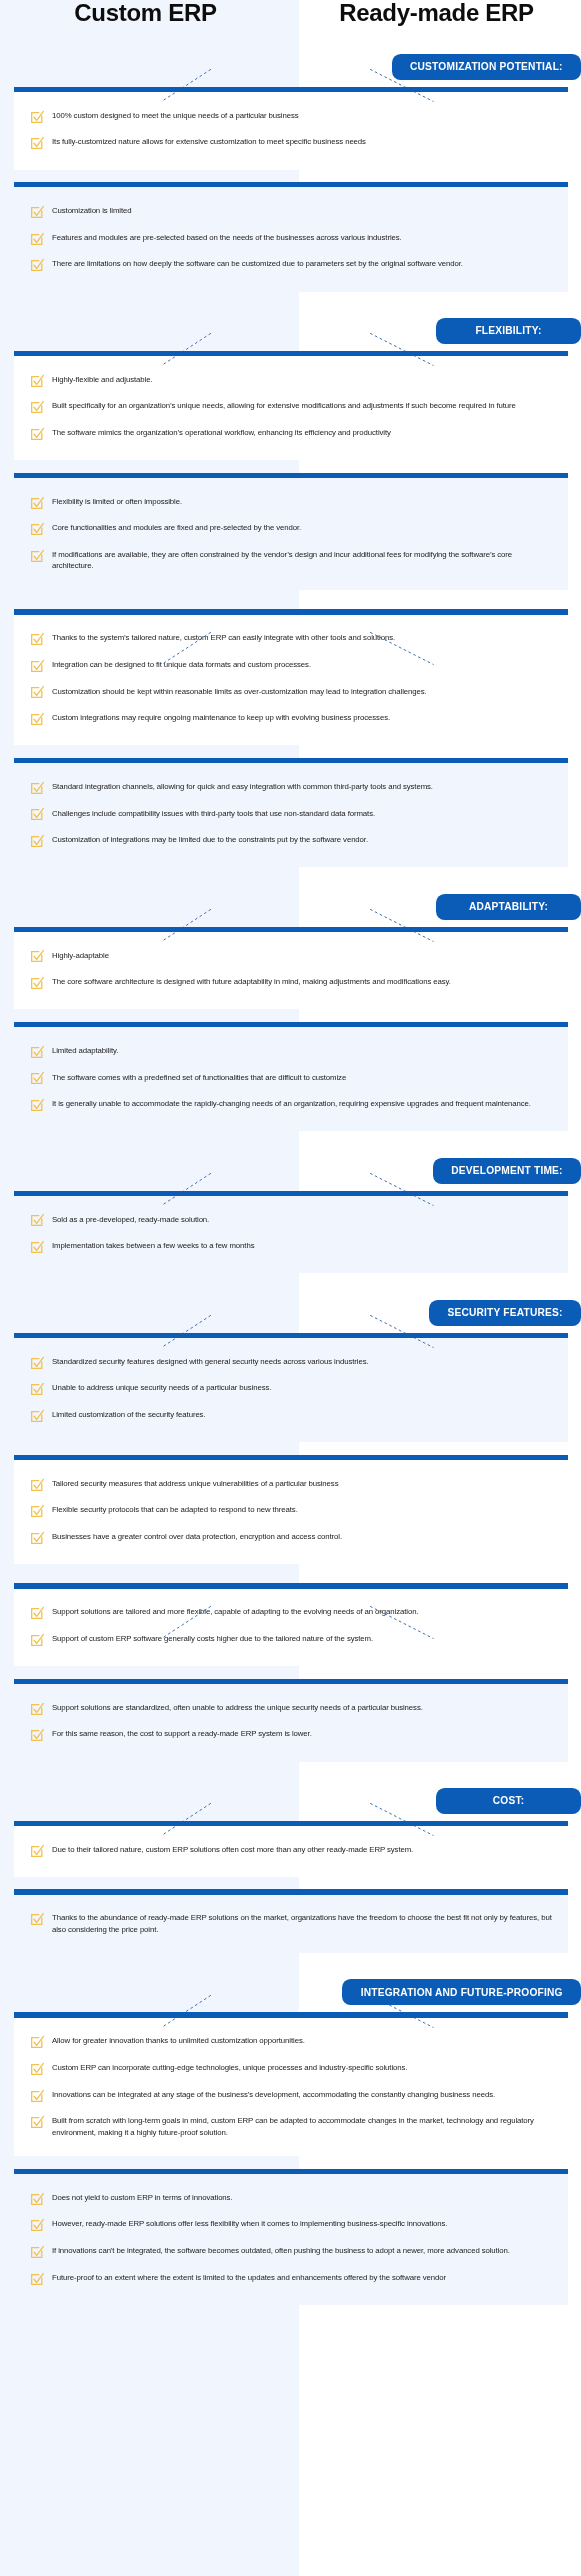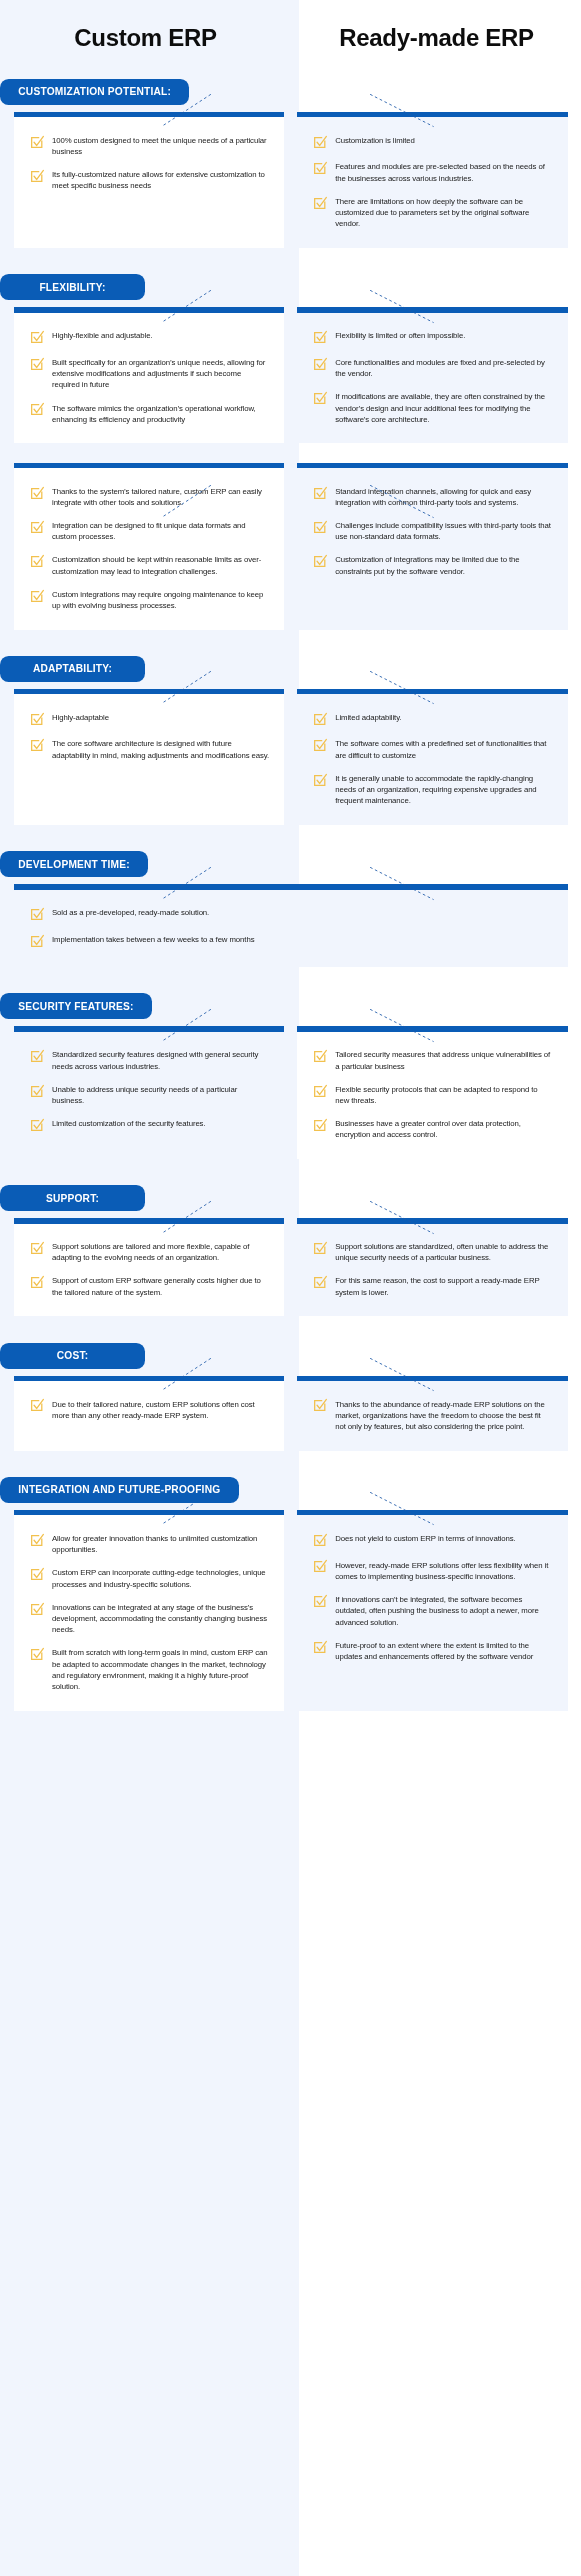--- a/index.html
+++ b/index.html
@@ -41,21 +41,20 @@
     position: relative;
     z-index: 2;
     width: 581px;
     padding-bottom: 32px;
   }
 
   
   .header {
     display: flex;
     width: 521px;
-    padding-top: 25px;
     padding-bottom: 20.4px;
   }
   .header .col {
     flex: 0 0 291px;
     text-align: center;
   }
   .header h1 {
     font-size: 24px;
     font-weight: 700;
     letter-spacing: -0.3px;
@@ -67,21 +66,21 @@
   .section {
     position: relative;
     width: 581px;
     margin-bottom: 3.2px;
   }
 
   .pill-row {
     position: relative;
     height: 40px;
     display: flex;
-    justify-content: flex-start;
+    justify-content: flex-end;
     align-items: center;
   }
   .pill {
     position: relative;
     z-index: 3;
     background: #0a5cb6;
     color: #ffffff;
     border-radius: 8.6px;
     padding: 7.5px 18.3px;
     font-size: 10.2px;
@@ -101,20 +100,21 @@
     z-index: 1;
     pointer-events: none;
   }
 
   .cards {
     display: flex;
     width: 581px;
     align-items: stretch;
     padding: 0 13.5px;
     gap: 12.4px;
+    flex-direction: column;
   }
 
   .card {
     position: relative;
     flex: 1 1 0;
     padding: 0;
     display: flex;
     flex-direction: column;
   }
   .card .topbar {
@@ -574,23 +574,20 @@
                     </svg>
                   </span>
                   <div class="bullet-text">Businesses have a greater control over data protection, encryption and access control.</div>
                 </div>
               </div>
             </div>
           </div>
           <div class="spacer-sm"></div>
         </div>
         <div class="section">
-          <div class="pill-row">
-            <div class="pill">SUPPORT:</div>
-          </div>
           <div class="connectors" style="top: 21.5px;"><svg width="581" height="36" viewBox="0 0 1080 66" xmlns="http://www.w3.org/2000/svg">
               <line x1="392" y1="2" x2="300" y2="62" stroke="#1e5aa8" stroke-width="1.6" stroke-dasharray="5 5"></line>
               <line x1="688" y1="2" x2="806" y2="62" stroke="#1e5aa8" stroke-width="1.6" stroke-dasharray="5 5"></line>
             </svg></div>
           <div class="cards">
             <div class="card left">
               <div class="topbar"></div>
               <div class="body">
                 <div class="bullet">
                   <span class="check-icon">

